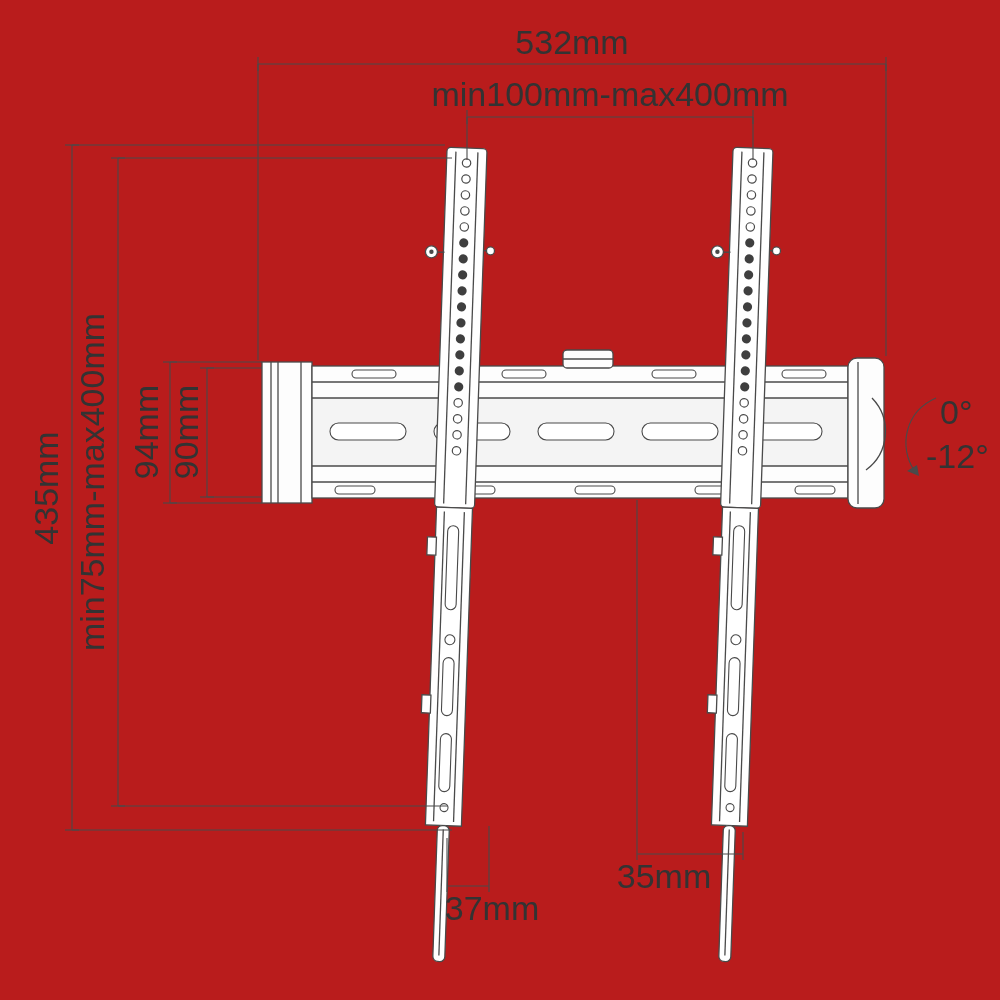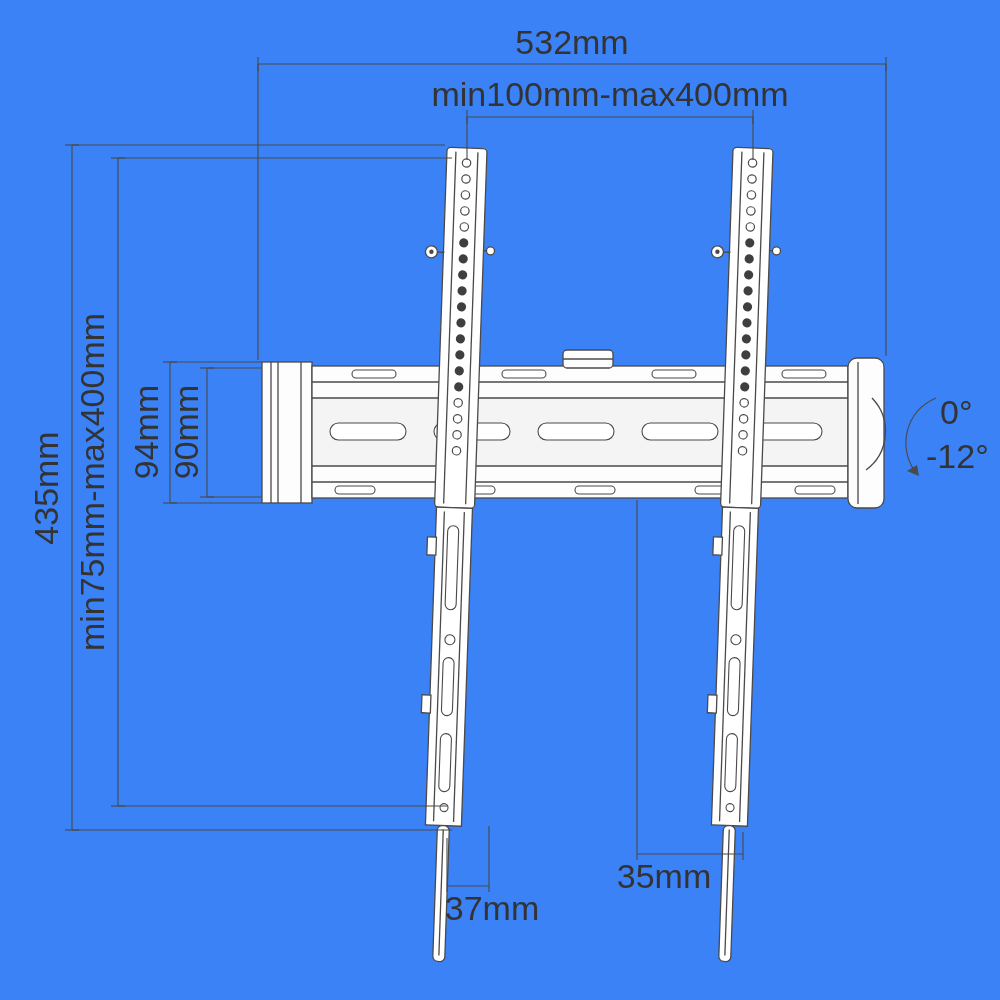--- a/index.html
+++ b/index.html
@@ -1,16 +1,16 @@
 <!DOCTYPE html>
 <html><head>
 <meta charset="utf-8">
 <style>
   html,body{margin:0;padding:0;background:#ffffff;}
-  .canvas{width:1000px;height:1000px;position:relative;background:#3b82f6;overflow:hidden;}
+  .canvas{width:1000px;height:1000px;position:relative;background:#b91c1c;overflow:hidden;}
   svg{display:block;}
   .ln{stroke:#4a4a4a;stroke-width:1.3;fill:none;stroke-linecap:butt;}
   .shape{stroke:#4a4a4a;stroke-width:1.3;fill:#fdfdfd;}
   .panel{stroke:#4a4a4a;stroke-width:1.3;fill:#ffffff;}
   .slot{stroke:#4a4a4a;stroke-width:1.1;fill:#ffffff;}
   .dim{stroke:#4a4a4a;stroke-width:1.1;fill:none;}
   .hole-open circle{stroke:#4a4a4a;stroke-width:1.2;fill:#ffffff;}
   .hole-filled circle{fill:#3f3f3f;stroke:none;}
   .txt{font-family:"Liberation Sans","DejaVu Sans",sans-serif;font-size:34px;fill:#333333;stroke:none;}
   .arrow{fill:#4a4a4a;stroke:none;}

